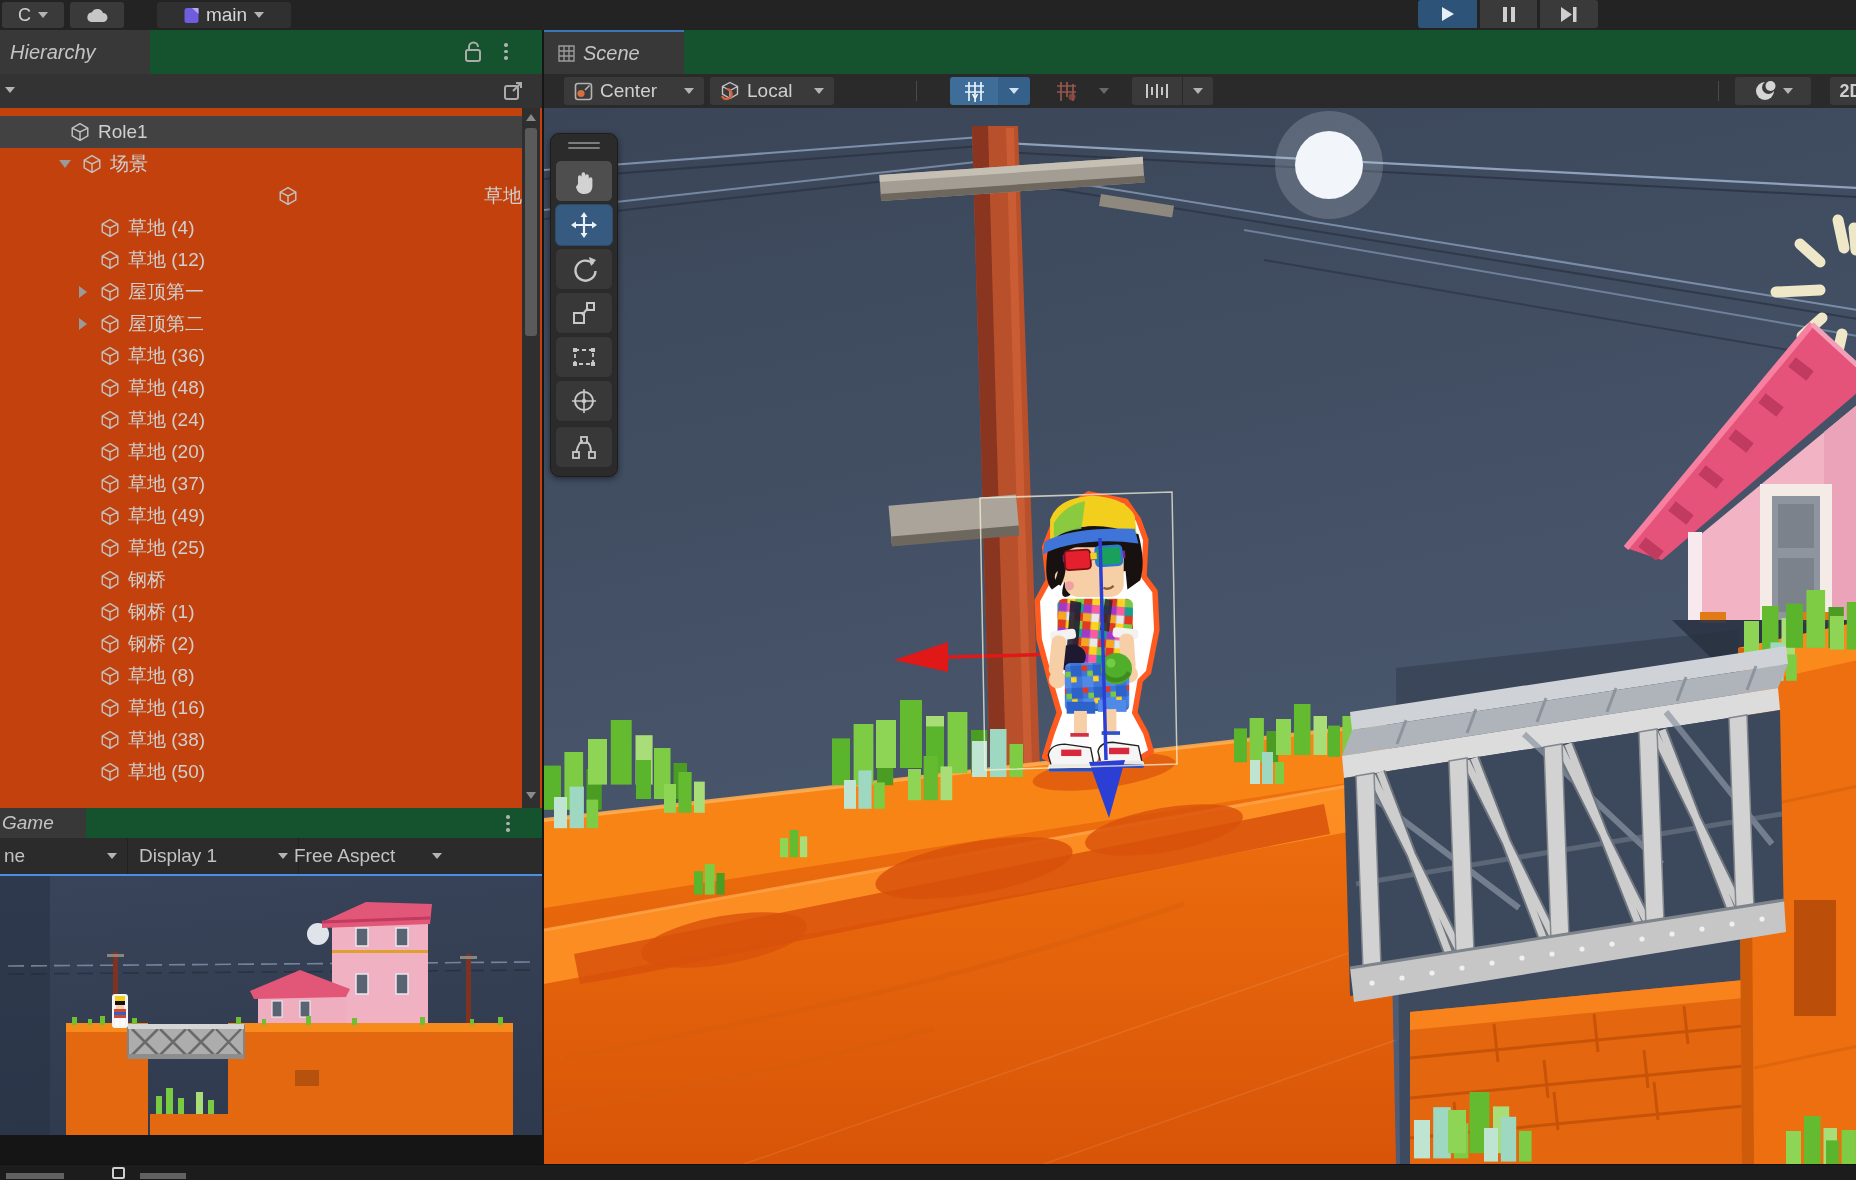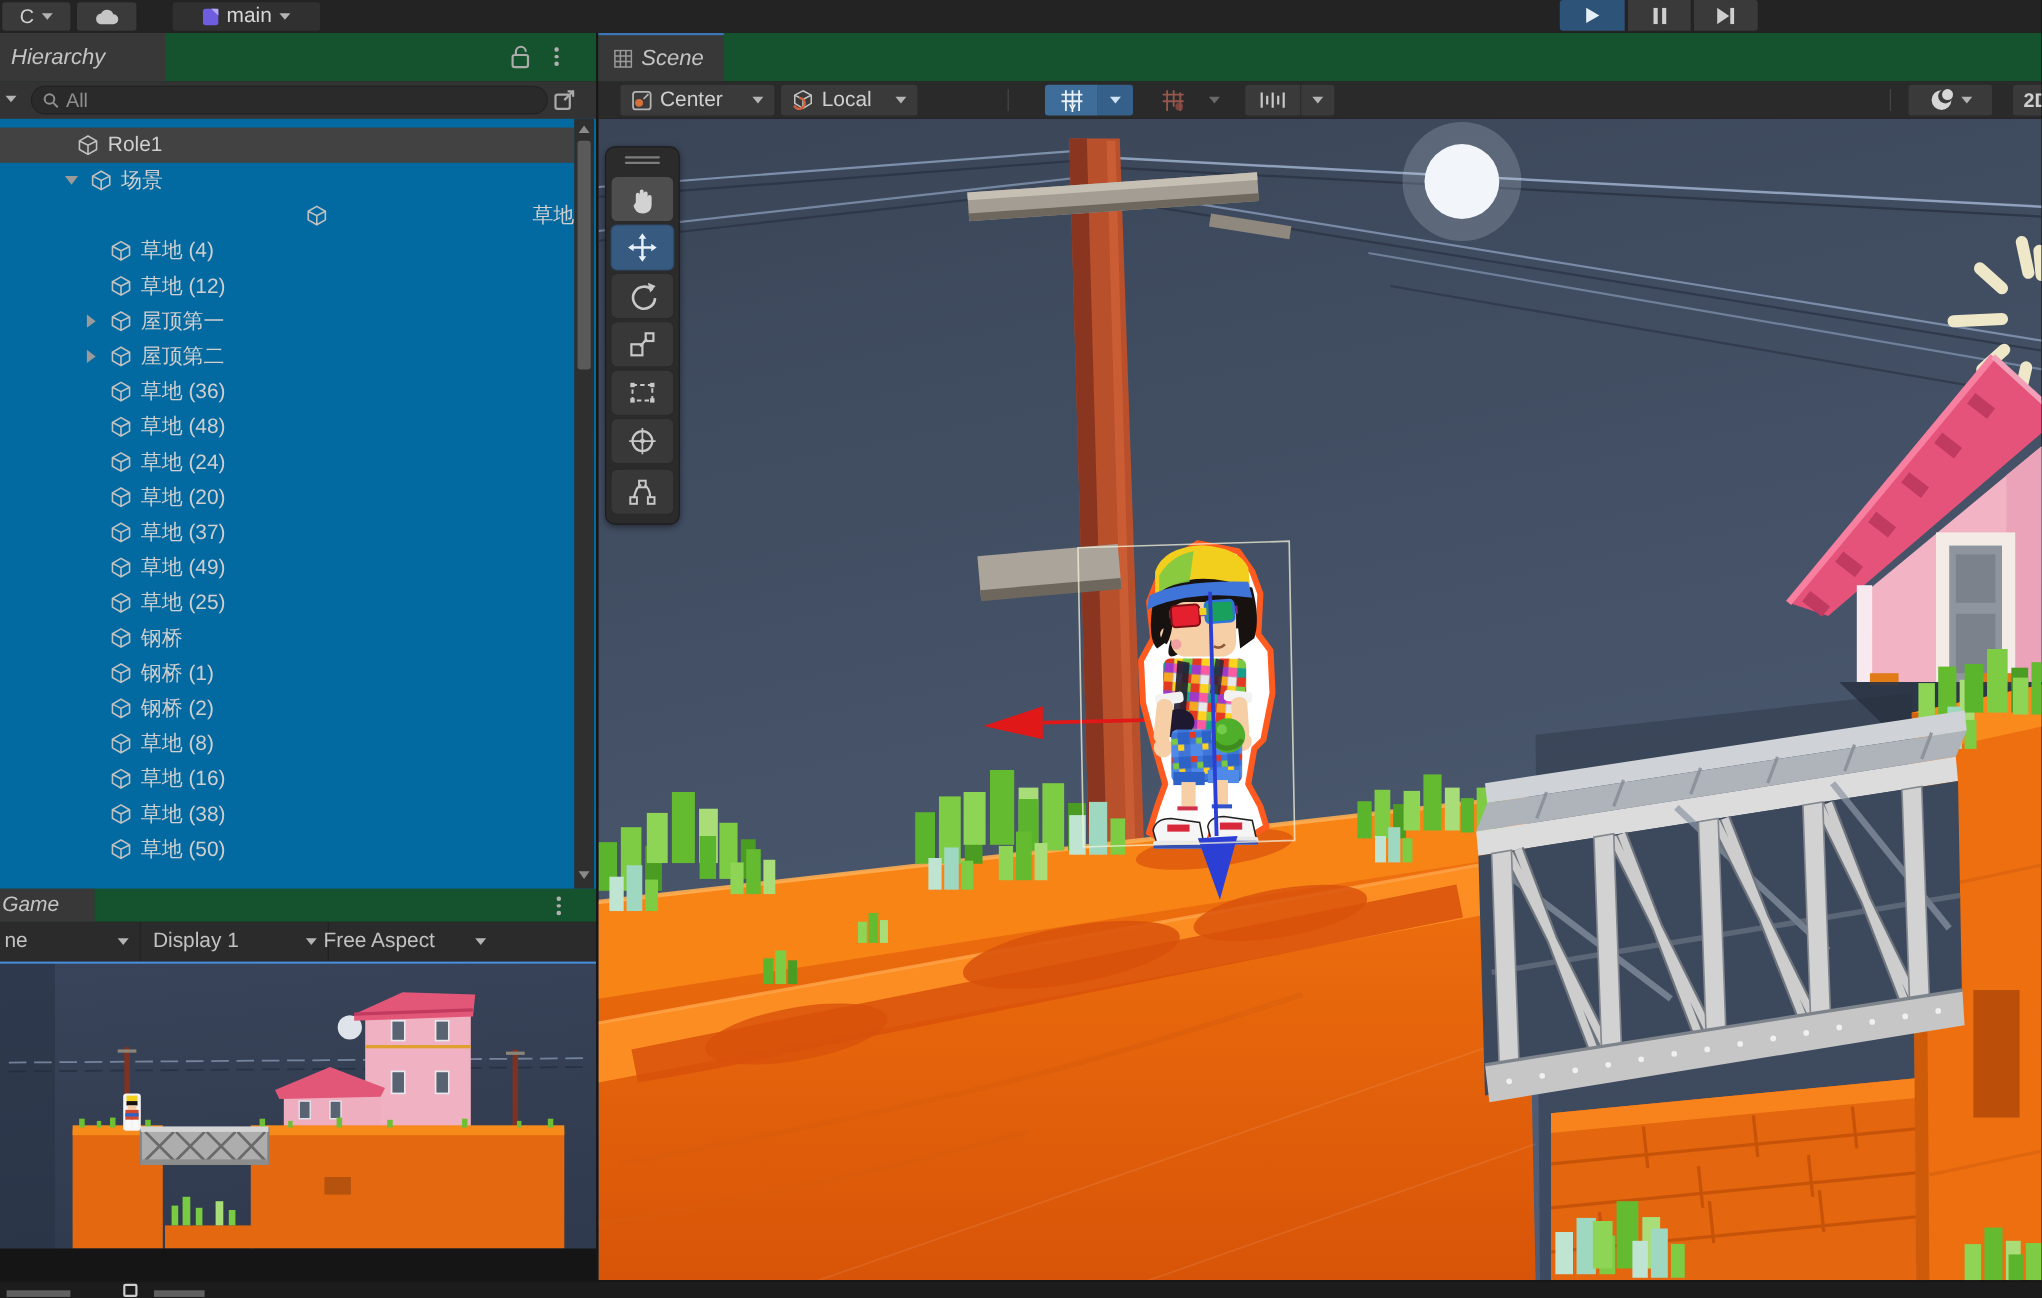--- a/index.html
+++ b/index.html
@@ -112,36 +112,29 @@
       </div>
       <div class="abs kebab" style="left:504px;top:13px;">
         <i></i>
           <i></i>
           <i></i>
       </div>
     </div>
 
     <div class="abs" style="left:0;top:44px;width:542px;height:34px;background:#333;">
       <span class="abs caret" style="left:5px;top:13px;"></span>
-      <div class="search-field" style="left:28px;top:4px;width:470px;height:26px;">
-        <svg width="15" height="15" viewBox="0 0 15 15">
-          <circle cx="6" cy="6" r="4.4" fill="none" stroke="#8f8f8f" stroke-width="1.8"></circle>
-          <path d="M9.5 9.5 L13.5 13.5" stroke="#8f8f8f" stroke-width="1.8"></path>
-        </svg>
-        <span>All</span>
-      </div>
       <div class="abs" style="left:502px;top:5px;">
         <svg width="24" height="24" viewBox="0 0 24 24">
           <rect x="3" y="7" width="13" height="13" rx="2" fill="none" stroke="#ababab" stroke-width="2"></rect>
           <path d="M11 12 L19 4 M14 4 h5 v5" fill="none" stroke="#ababab" stroke-width="2"></path>
         </svg>
       </div>
     </div>
 
-    <div class="abs" style="left:0;top:78px;width:542px;height:700px;background:#0369a1;overflow:hidden;">
+    <div class="abs" style="left:0;top:78px;width:542px;height:700px;background:#c2410c;overflow:hidden;">
       <div>
           <div class="h-row sel" style="top: 8px; padding-left: 44px;">
             <span class="h-arrow"></span>
             <span style="display: flex;">
               <svg width="20" height="20" viewBox="0 0 18 18">
                 <path d="M9 1.5 L16 5.5 V12.5 L9 16.5 L2 12.5 V5.5 Z M2 5.5 L9 9 L16 5.5 M9 9 V16.5" fill="none" stroke="#c2c2c2" stroke-width="1.3"></path>
               </svg>
             </span>
             <span>Role1</span>
           </div>
@@ -460,21 +453,21 @@
             <rect x="121" y="144" width="4" height="8" fill="#fafafa"></rect>
         </g>
         <rect x="0" y="261" width="542" height="29" fill="#151515"></rect>
       </svg>
     </div>
   </div>
 
   <div class="abs scene-panel">
 
     <div class="tabbar" style="top:0;height:44px;">
-      <div class="tab" style="left:0;width:114px;border-top:2px solid #3c76b8;padding-left:14px;">
+      <div class="tab" style="left:0;width:140px;border-top:2px solid #3c76b8;padding-left:14px;">
         <svg width="17" height="17" viewBox="0 0 17 17">
           <path d="M1 1 H16 V16 H1 Z M1 6 H16 M1 11 H16 M6 1 V16 M11 1 V16" fill="none" stroke="#9a9a9a" stroke-width="1.4"></path>
         </svg>
         <span>Scene</span>
       </div>
     </div>
 
     <div class="scene-toolbar">
       <div class="btn" style="left:20px;top:3px;width:140px;height:28px;justify-content:flex-start;padding:0 10px;box-sizing:border-box;">
         <svg width="19" height="19" viewBox="0 0 19 19">

